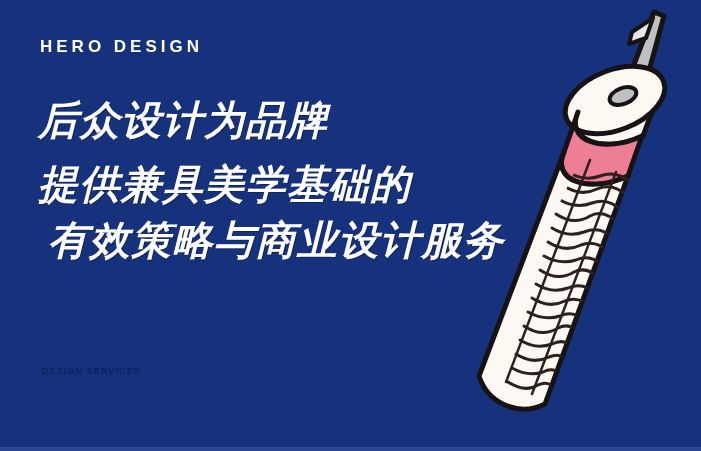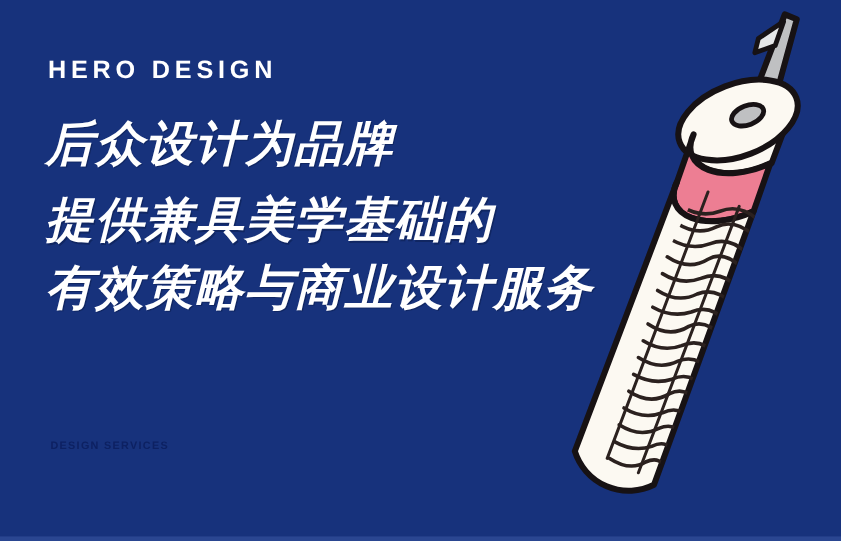--- a/index.html
+++ b/index.html
@@ -36,22 +36,22 @@
     position: absolute;
     left: 0;
     top: 0;
     width: 520px;
     height: 451px;
   }
 
   #eyebrow {
     position: absolute;
     left: 40px;
-    top: 48px;
-    font-size: 21px;
+    top: 38px;
+    font-size: 17px;
     font-weight: bold;
     letter-spacing: 4.0px;
     color: #ffffff;
     white-space: nowrap;
     line-height: 1;
   }
 
   .headline-line {
     position: absolute;
     left: 38px;
@@ -59,21 +59,21 @@
     font-weight: bold;
     font-size: 40px;
     letter-spacing: 1.5px;
     white-space: nowrap;
     line-height: 1;
     text-shadow: 1px 1px 0 rgba(9,24,66,0.45);
     font-style: italic;
   }
   #headline-1 { top: 100px; }
   #headline-2 { top: 164px; }
-  #headline-3 { top: 220px; }
+  #headline-3 { top: 220px; margin-left: 10px; }
 
   .subcaption-line {
     position: absolute;
     left: 42px;
     color: #0d2162;
     font-size: 9px;
     font-weight: bold;
     letter-spacing: 1.1px;
     white-space: nowrap;
     line-height: 1;

